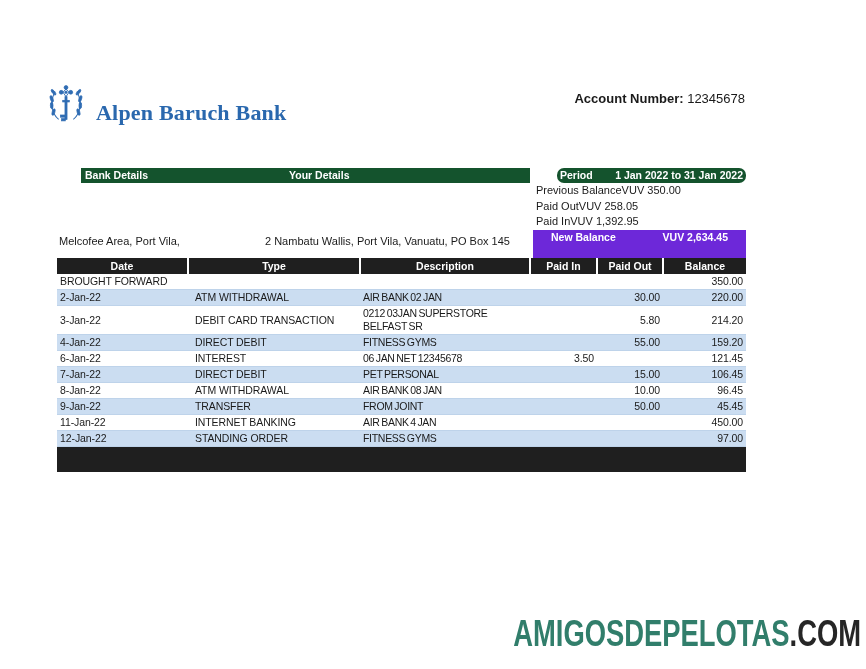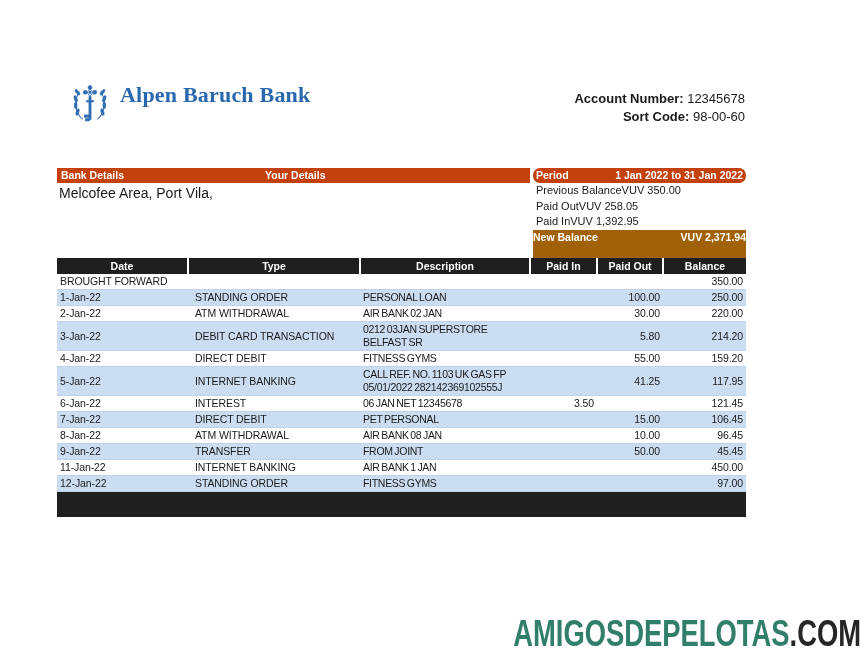--- a/index.html
+++ b/index.html
@@ -4,46 +4,46 @@
 <style>
   * { margin:0; padding:0; box-sizing:border-box; }
   html,body { background:#ffffff; }
   body {
     width:866px; height:669px; position:relative; overflow:hidden;
     font-family:"Liberation Sans", sans-serif; color:#1a1a1a;
   }
   .page { position:absolute; inset:0; background:#fff; }
 
   
-  .brand { position:absolute; left:68px; top:82px; display:flex; align-items:flex-start; }
+  .brand { position:absolute; left:44px; top:82px; display:flex; align-items:flex-end; }
   .brand svg { display:block; }
   .brand-name {
     font-family:"Liberation Serif", serif; font-weight:bold;
     font-size:22px; color:#2a68ae; margin-left:8px; letter-spacing:0.2px;
   }
   .account-block { position:absolute; right:121px; top:90px; text-align:right; font-size:13px; line-height:18px; }
   .account-block b { font-weight:bold; }
 
   
   .details-row { position:absolute; left:57px; top:168px; width:689px; display:flex; gap:3px; }
   .bar {
-    background:#c2410c; color:#fff; font-weight:bold; font-size:10.5px;
-    height:15px; line-height:15px;
+    background:#14532d; color:#fff; font-weight:bold; font-size:10.5px;
+    height:15px; line-height:15px;margin-left:24px;
   }
   .details-left { width:473px; }
   .details-left .bar { display:flex; }
   .bank-h { padding-left:4px; width:208px; }
-  .addr-row { display:flex; font-size:14px; line-height:17px; padding-top:2px; }
+  .addr-row { display:flex; font-size:11px; line-height:17px; padding-top:2px;margin-top:48px; }
   .addr-left { width:208px; padding-left:2px; }
   .addr-right { flex:1; }
 
   .period-box { width:213px; font-size:10.5px; }
   .period-box .bar { display:flex; justify-content:space-between; padding:0 3px;border-radius:7px; }
   .p-row { display:flex; justify-content:flex-start; height:15.5px; line-height:15.5px; padding:0 3px; font-size:11px; }
-  .p-foot { background:#a16207; color:#fff; font-weight:bold; display:flex; justify-content:space-between; height:32px; line-height:15px; padding:0 0; }
+  .p-foot { background:#6d28d9; color:#fff; font-weight:bold; display:flex; justify-content:space-between; height:32px; line-height:15px; padding:0 18px; }
 
   
   .txn-wrap { position:absolute; left:57px; top:258px; width:689px; }
   table.txn { width:689px; border-collapse:collapse; table-layout:fixed; }
   table.txn th {
     background:#1f1f1f; color:#fff; font-weight:bold; font-size:10.5px;
     height:16px; text-align:center; border-right:2px solid #fff; padding:0;
   }
   table.txn th:last-child { border-right:none; }
   table.txn td {
@@ -103,36 +103,33 @@
       </svg>
     </span>
     <span class="brand-name">Alpen Baruch Bank</span>
   </div>
 
   <div class="account-block">
     <div>
       <b>Account Number:</b>
       <span>12345678</span>
     </div>
-    <div>
-      <b>Sort Code:</b>
-      <span>98-00-60</span>
-    </div>
   </div>
 
   <div class="details-row">
     <div class="details-left">
       <div class="bar">
         <span class="bank-h">Bank Details</span>
         <span>Your Details</span>
       </div>
       <div class="addr-row">
         <div class="addr-left">
           <div>Melcofee Area, Port Vila,</div>
         </div>
+        <div class="addr-right">2 Nambatu Wallis, Port Vila, Vanuatu, PO Box 145</div>
       </div>
     </div>
 
     <div class="period-box">
       <div class="bar">
         <span>Period</span>
         <span>1 Jan 2022 to 31 Jan 2022</span>
       </div>
       <div class="p-row">
         <span>Previous Balance</span>
@@ -141,21 +138,21 @@
       <div class="p-row">
         <span>Paid Out</span>
         <span>VUV 258.05</span>
       </div>
       <div class="p-row">
         <span>Paid In</span>
         <span>VUV 1,392.95</span>
       </div>
       <div class="p-foot">
         <span>New Balance</span>
-        <span>VUV 2,371.94</span>
+        <span>VUV 2,634.45</span>
       </div>
     </div>
   </div>
 
   <div class="txn-wrap">
     <table class="txn">
       <colgroup>
         <col style="width:131px">
           <col style="width:172px">
           <col style="width:170px">
@@ -172,28 +169,20 @@
           <th>Paid Out</th>
           <th>Balance</th>
         </tr>
       </thead>
       <tbody>
         <tr class="bf">
           <td colspan="5" class="c-date">BROUGHT FORWARD</td>
           <td class="num">350.00</td>
         </tr>
         <tr>
-          <td class="c-date">1-Jan-22</td>
-          <td class="c-type">STANDING ORDER</td>
-          <td class="c-desc">PERSONAL LOAN</td>
-          <td class="num"></td>
-          <td class="num">100.00</td>
-          <td class="num">250.00</td>
-        </tr>
-        <tr>
           <td class="c-date">2-Jan-22</td>
           <td class="c-type">ATM WITHDRAWAL</td>
           <td class="c-desc">AIR BANK 02 JAN</td>
           <td class="num"></td>
           <td class="num">30.00</td>
           <td class="num">220.00</td>
         </tr>
         <tr>
           <td class="c-date">3-Jan-22</td>
           <td class="c-type">DEBIT CARD TRANSACTION</td>
@@ -202,28 +191,20 @@
           <td class="num">5.80</td>
           <td class="num">214.20</td>
         </tr>
         <tr>
           <td class="c-date">4-Jan-22</td>
           <td class="c-type">DIRECT DEBIT</td>
           <td class="c-desc">FITNESS GYMS</td>
           <td class="num"></td>
           <td class="num">55.00</td>
           <td class="num">159.20</td>
-        </tr>
-        <tr>
-          <td class="c-date">5-Jan-22</td>
-          <td class="c-type">INTERNET BANKING</td>
-          <td class="c-desc">CALL REF. NO. 1103 UK GAS FP 05/01/2022 282142369102555J</td>
-          <td class="num"></td>
-          <td class="num">41.25</td>
-          <td class="num">117.95</td>
         </tr>
         <tr>
           <td class="c-date">6-Jan-22</td>
           <td class="c-type">INTEREST</td>
           <td class="c-desc">06 JAN NET 12345678</td>
           <td class="num">3.50</td>
           <td class="num"></td>
           <td class="num">121.45</td>
         </tr>
         <tr>
@@ -246,21 +227,21 @@
           <td class="c-date">9-Jan-22</td>
           <td class="c-type">TRANSFER</td>
           <td class="c-desc">FROM JOINT</td>
           <td class="num"></td>
           <td class="num">50.00</td>
           <td class="num">45.45</td>
         </tr>
         <tr>
           <td class="c-date">11-Jan-22</td>
           <td class="c-type">INTERNET BANKING</td>
-          <td class="c-desc">AIR BANK 1 JAN</td>
+          <td class="c-desc">AIR BANK 4 JAN</td>
           <td class="num"></td>
           <td class="num"></td>
           <td class="num">450.00</td>
         </tr>
         <tr>
           <td class="c-date">12-Jan-22</td>
           <td class="c-type">STANDING ORDER</td>
           <td class="c-desc">FITNESS GYMS</td>
           <td class="num"></td>
           <td class="num"></td>

